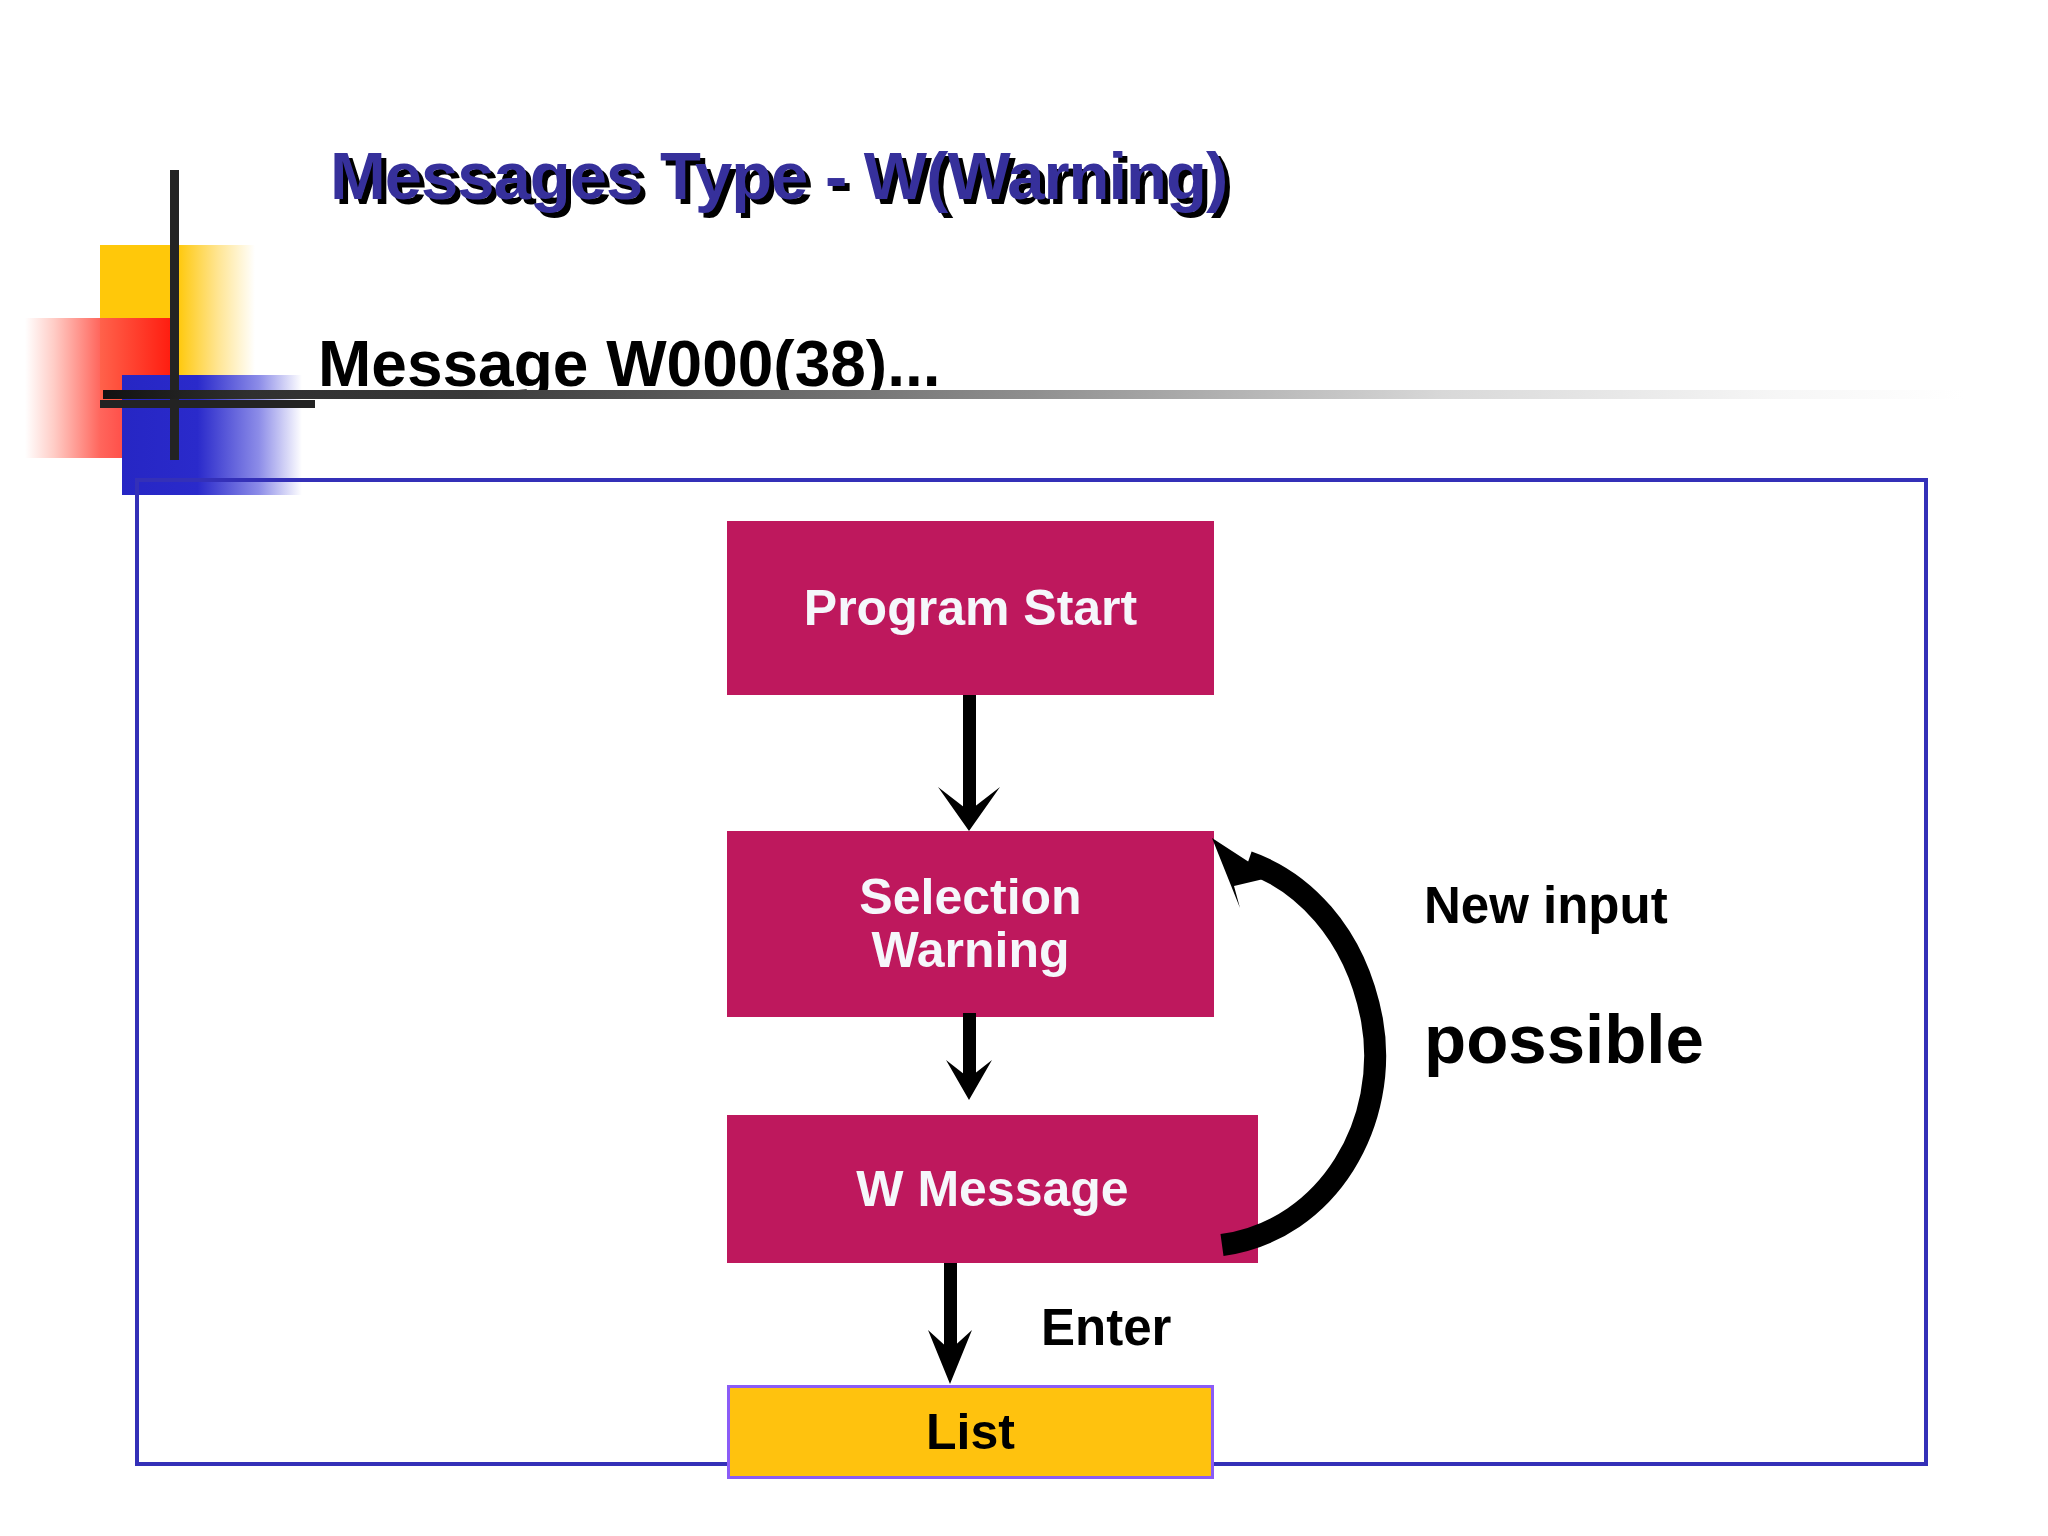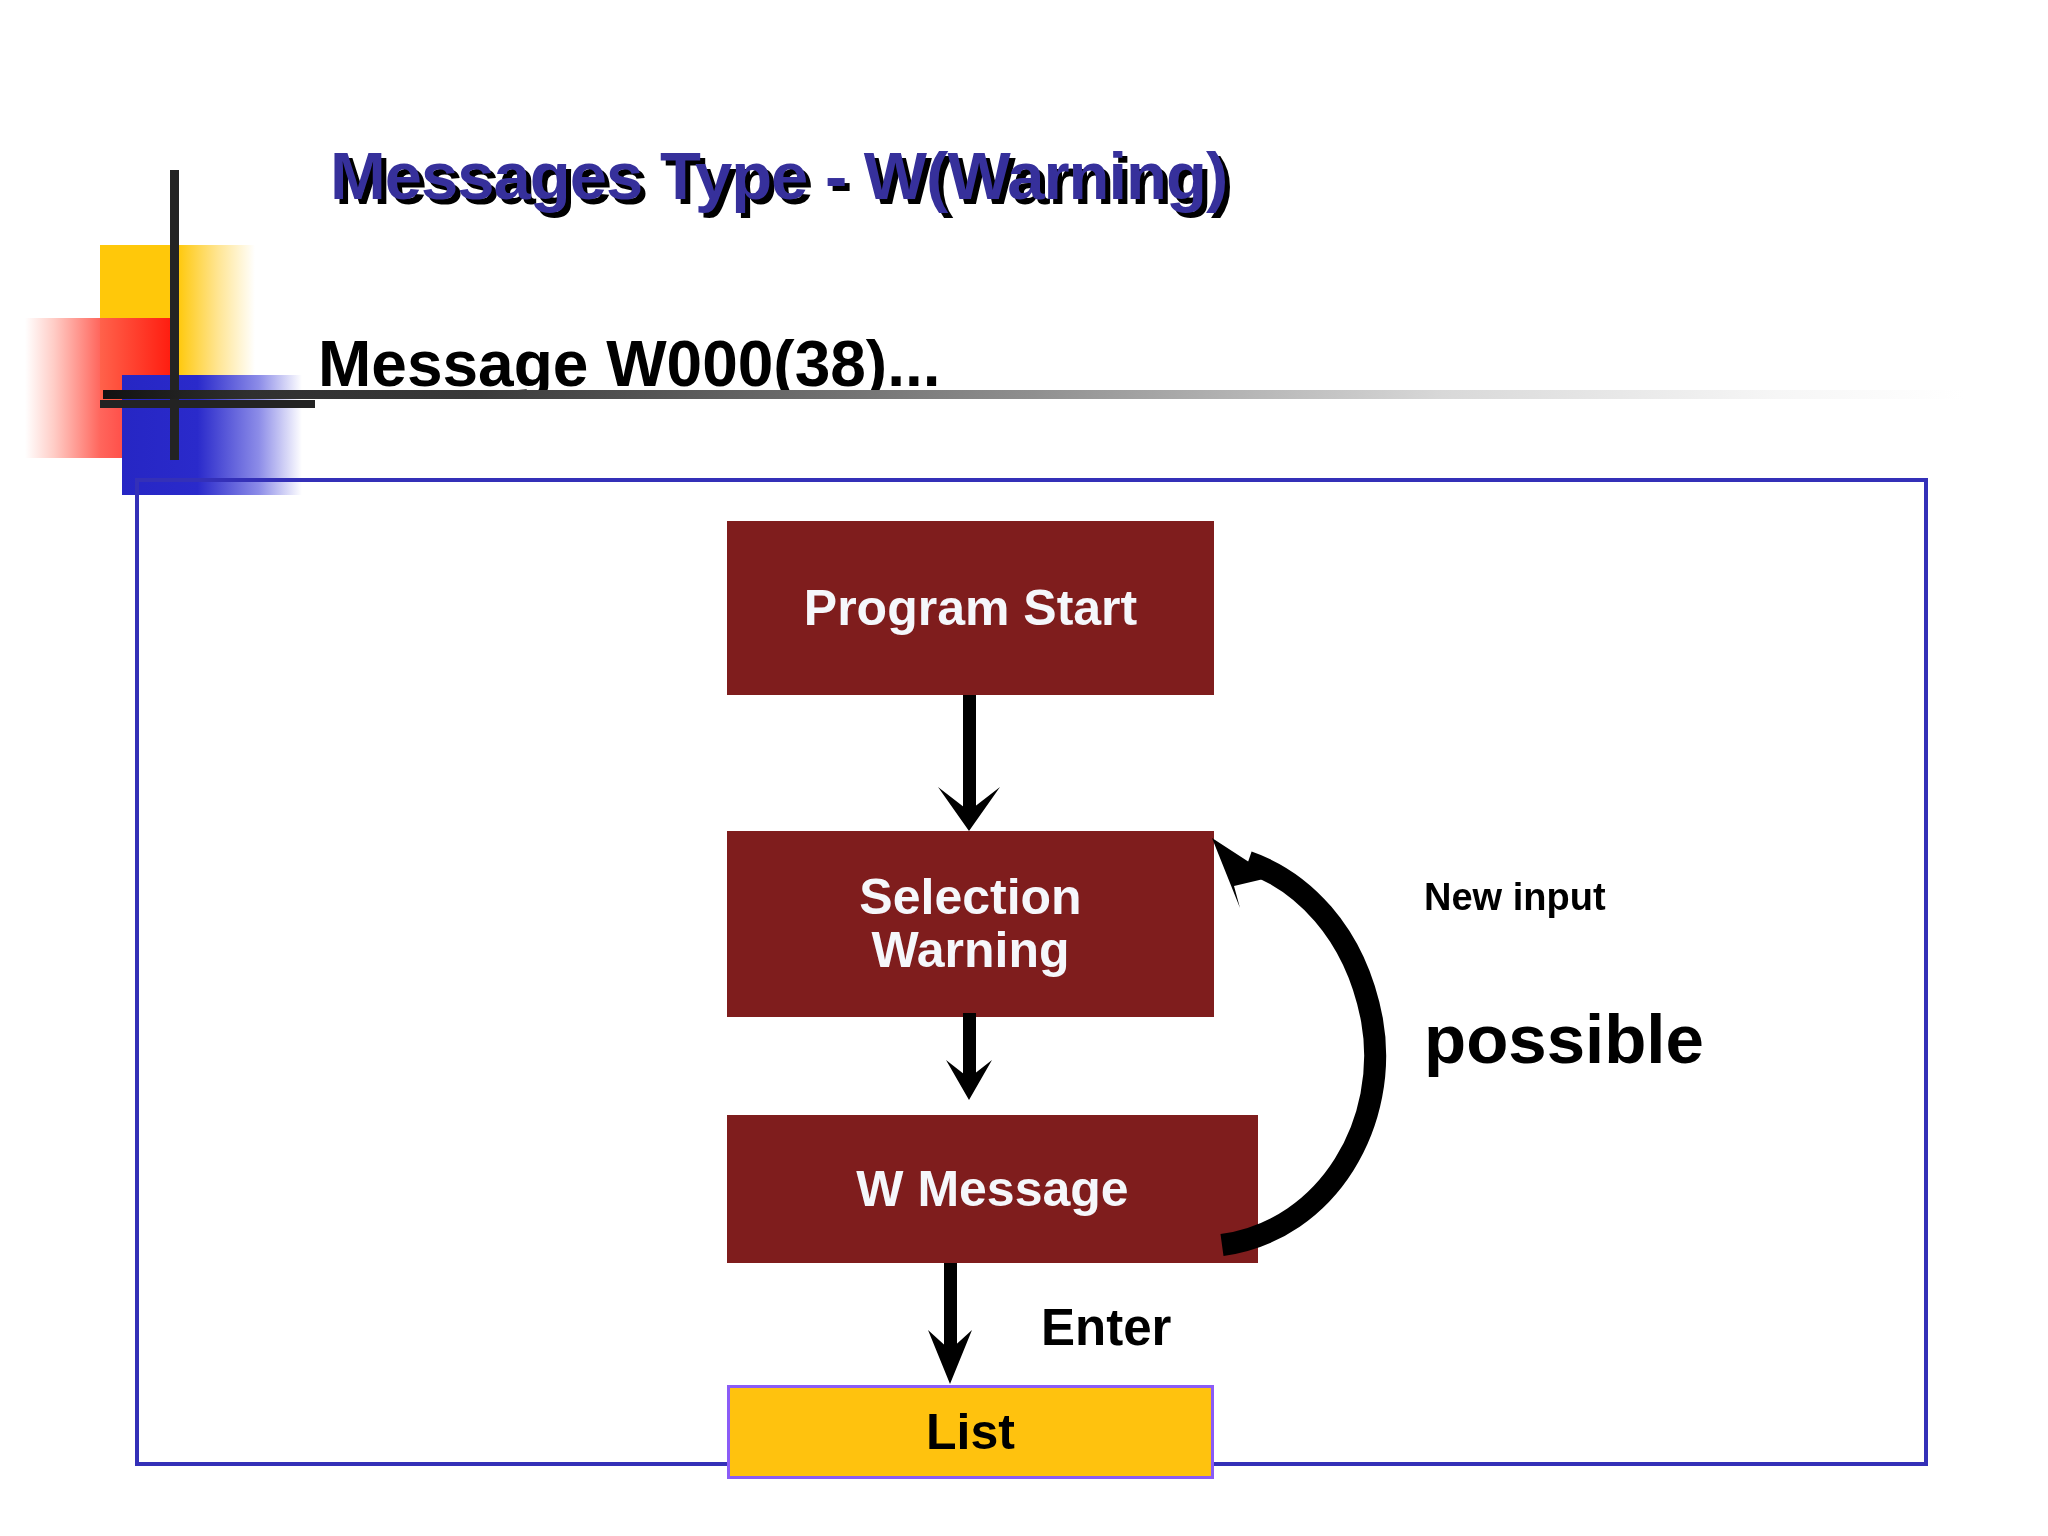--- a/index.html
+++ b/index.html
@@ -97,21 +97,21 @@
     position: absolute;
     box-sizing: border-box;
     display: flex;
     align-items: center;
     justify-content: center;
     text-align: center;
     font-weight: bold;
     line-height: 1.06;
   }
   .box-blue {
-    background: #7f1d1d;
+    background: #be185d;
     color: #F5F7FB;
     font-size: 50px;
   }
   .box-yellow {
     background: #FFC20E;
     color: #000000;
     border: 3px solid #8b5cf6;
     font-size: 50px;
   }
 
@@ -126,21 +126,21 @@
     left: 0; top: 0;
     width: 2048px; height: 1536px;
     pointer-events: none;
   }
 
   
   #label-new-input {
     position: absolute;
     left: 1424px;
     top: 876px;
-    font-size: 38px;
+    font-size: 51px;
     font-weight: bold;
     color: #000000;
     white-space: nowrap;
   }
   #label-possible {
     position: absolute;
     left: 1424px;
     top: 1000px;
     font-size: 69px;
     font-weight: bold;

